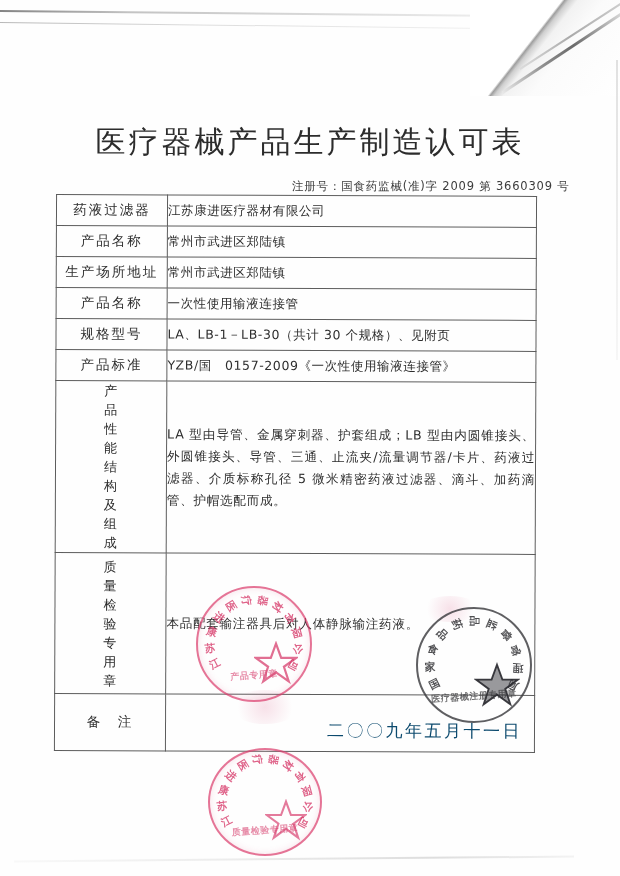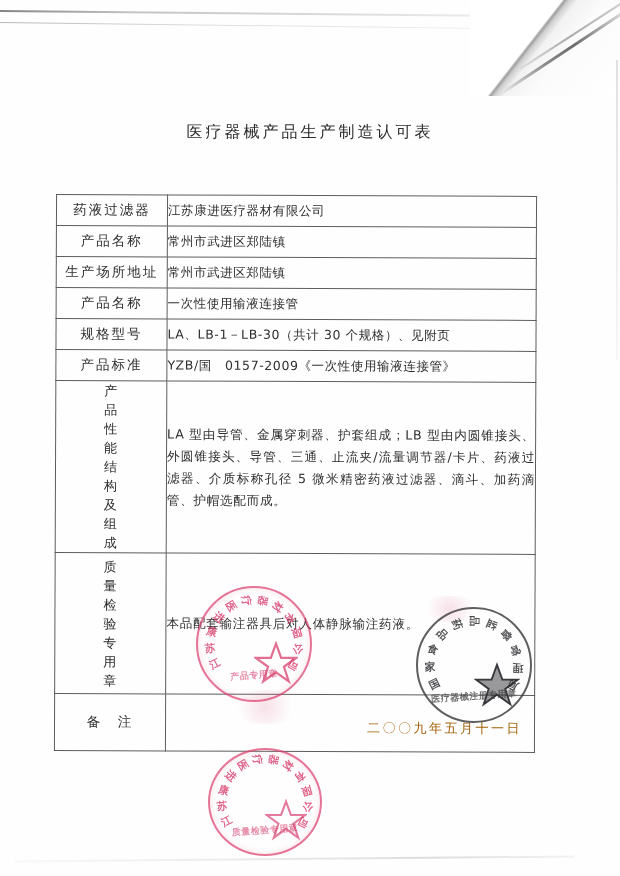--- a/index.html
+++ b/index.html
@@ -77,21 +77,21 @@
     opacity: .5;
   }
 
   
   .doc-title {
     position: absolute;
     left: 0; top: 122px;
     width: 620px;
     text-align: center;
     font-family: "DejaVu Sans", sans-serif;
-    font-size: 16px;
+    font-size: 30px;
     letter-spacing: 3px;
     color: #2c2c2c;
     font-weight: 500;
   }
   .reg-no {
     position: absolute;
     left: 292px; top: 179px;
     font-size: 11.5px;
     letter-spacing: .8px;
     color: #3c3c3c;
@@ -159,23 +159,23 @@
   }
 
   .remark-val {
     position: relative;
     height: 56px;
     padding: 0;
   }
   .remark-date {
     position: absolute;
     right: 12px; top: 24px;
-    font-size: 13px;
+    font-size: 17px;
     letter-spacing: 2.5px;
-    color: #a16207;
+    color: #0c4a6e;
     white-space: nowrap;
   }
 
   
   .stamp {
     position: absolute;
     border-radius: 50%;
     display: flex;
     align-items: center;
     justify-content: center;
@@ -244,20 +244,21 @@
 
   <div class="scan-edge-top"></div>
   <div class="scan-edge-top2"></div>
   <div class="corner-fold"></div>
   <div class="corner-fold-line"></div>
   <div class="corner-fold-line2"></div>
   <div class="scan-edge-right"></div>
   <div class="scan-edge-bottom"></div>
 
   <div class="doc-title">医疗器械产品生产制造认可表</div>
+  <div class="reg-no">注册号：国食药监械(准)字 2009 第 3660309 号</div>
 
   <div class="tbl-wrap">
     <table class="doc-table">
       <tbody>
         <tr>
           <td class="lbl">药液过滤器</td>
           <td class="val">江苏康进医疗器材有限公司</td>
         </tr>
         <tr>
           <td class="lbl">产品名称</td>

